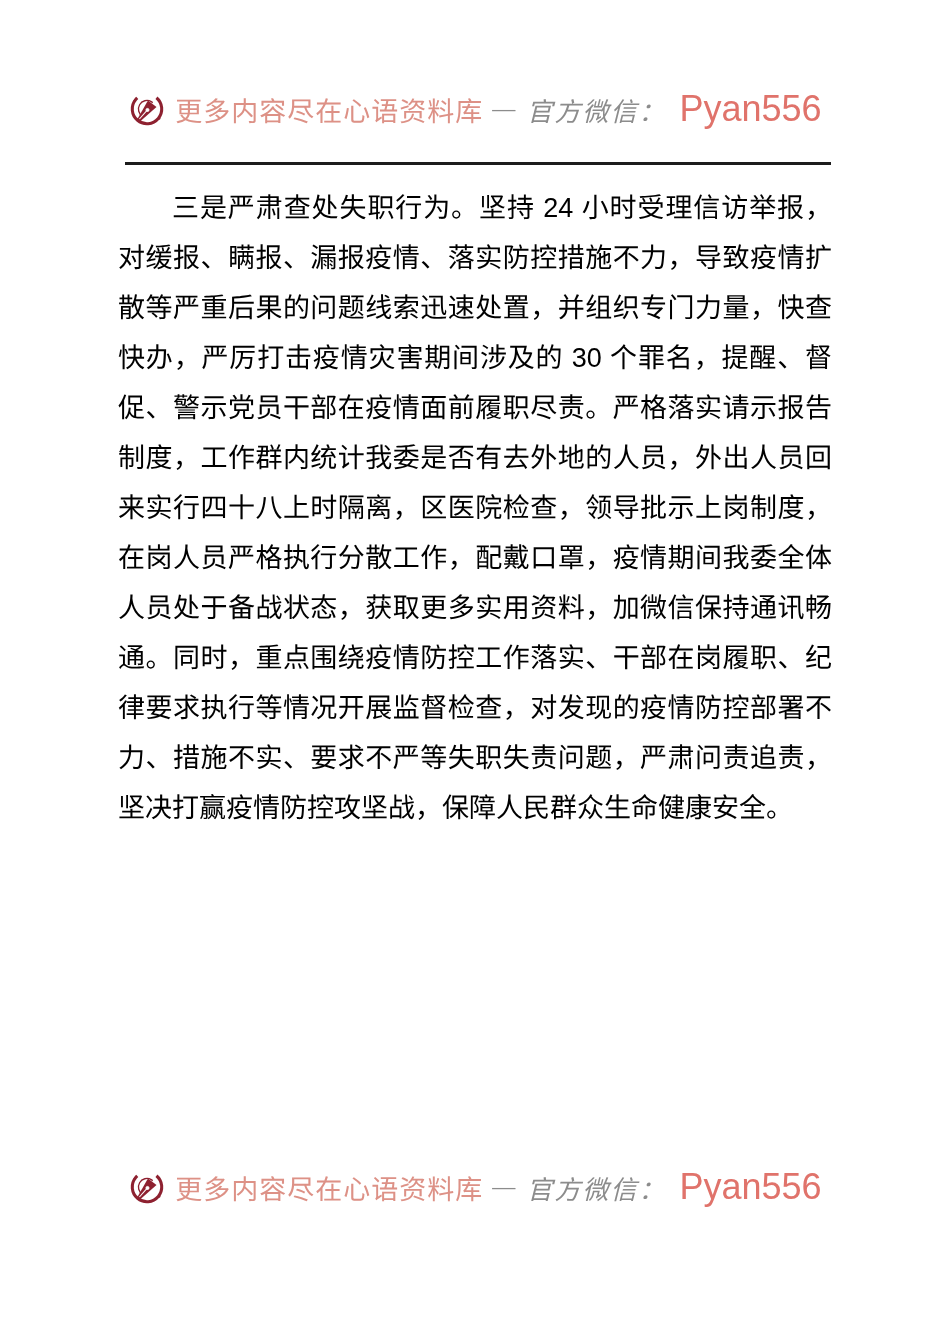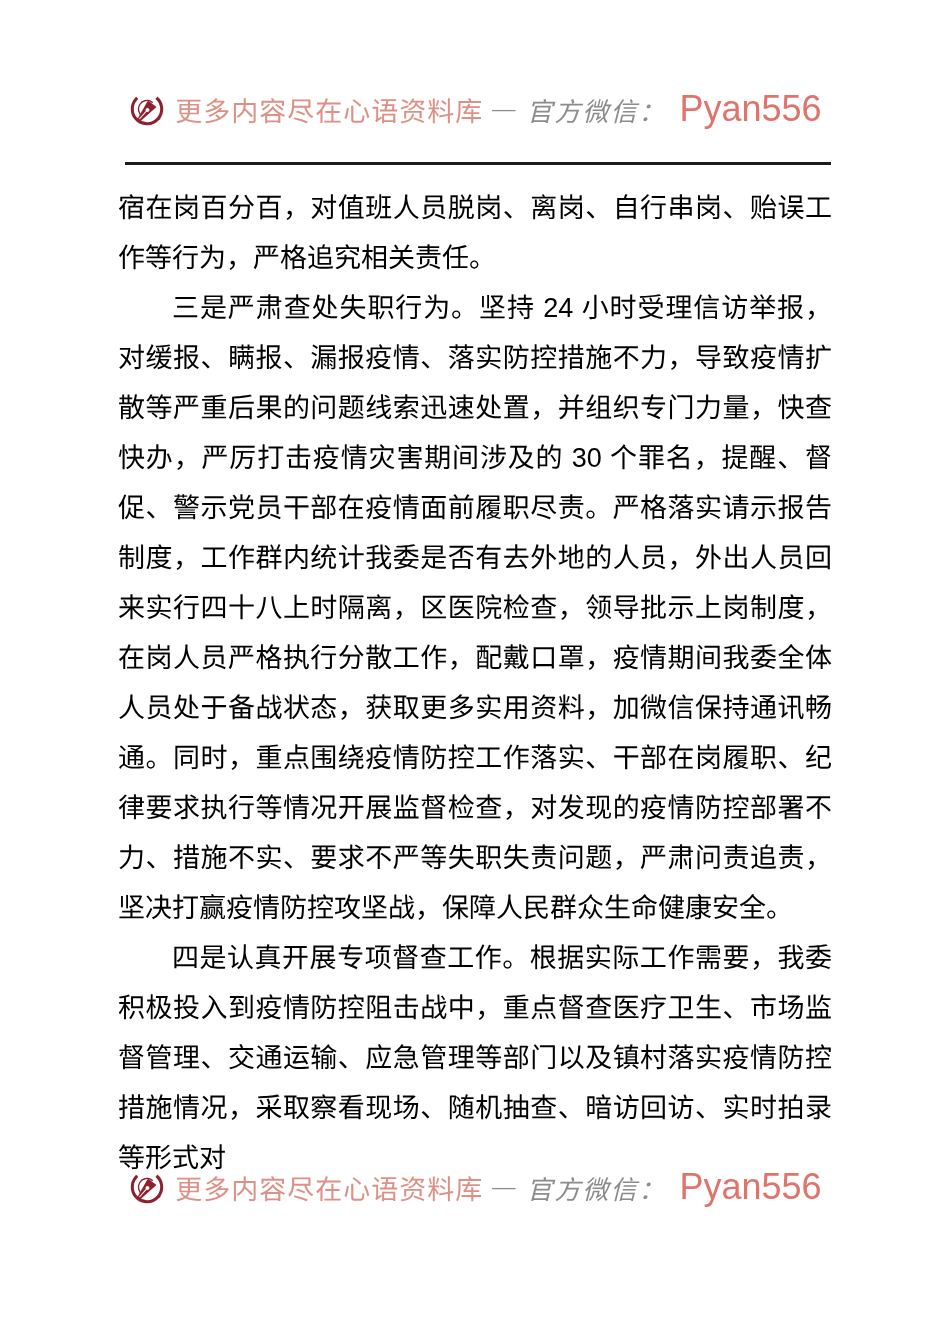--- a/index.html
+++ b/index.html
@@ -112,23 +112,21 @@
     </svg>
     <span class="brand-text">更多内容尽在心语资料库</span>
     <span class="brand-dash">—</span>
     <span class="brand-wechat-label">官方微信：</span>
     <span class="brand-id">Pyan556</span>
   </div>
 
   <div class="rule"></div>
 
   <div class="doc-body">
-    <p>宿在岗百分百，对值班人员脱岗、离岗、自行串岗、贻误工作等行为，严格追究相关责任。</p>
     <p class="indent">三是严肃查处失职行为。坚持 24 小时受理信访举报，对缓报、瞒报、漏报疫情、落实防控措施不力，导致疫情扩散等严重后果的问题线索迅速处置，并组织专门力量，快查快办，严厉打击疫情灾害期间涉及的 30 个罪名，提醒、督促、警示党员干部在疫情面前履职尽责。严格落实请示报告制度，工作群内统计我委是否有去外地的人员，外出人员回来实行四十八上时隔离，区医院检查，领导批示上岗制度，在岗人员严格执行分散工作，配戴口罩，疫情期间我委全体人员处于备战状态，获取更多实用资料，加微信保持通讯畅通。同时，重点围绕疫情防控工作落实、干部在岗履职、纪律要求执行等情况开展监督检查，对发现的疫情防控部署不力、措施不实、要求不严等失职失责问题，严肃问责追责，坚决打赢疫情防控攻坚战，保障人民群众生命健康安全。</p>
-    <p class="indent">四是认真开展专项督查工作。根据实际工作需要，我委积极投入到疫情防控阻击战中，重点督查医疗卫生、市场监督管理、交通运输、应急管理等部门以及镇村落实疫情防控措施情况，采取察看现场、随机抽查、暗访回访、实时拍录等形式对</p>
   </div>
 
   <div class="brandbar footer">
     <svg class="logo" viewBox="0 0 40 42" xmlns="http://www.w3.org/2000/svg" aria-hidden="true">
       <g fill="none" stroke="#8e2130">
         <circle cx="20" cy="21" r="15.5" stroke-width="3.2" stroke-dasharray="75 22" transform="rotate(-50 20 21)"></circle>
         <circle cx="20" cy="21" r="9" stroke-width="1.4" stroke-dasharray="30 26" transform="rotate(120 20 21)"></circle>
       </g>
       <g fill="#8e2130">
         <path d="M9 33 L21 12 L30 19 L13 34 Z"></path>

